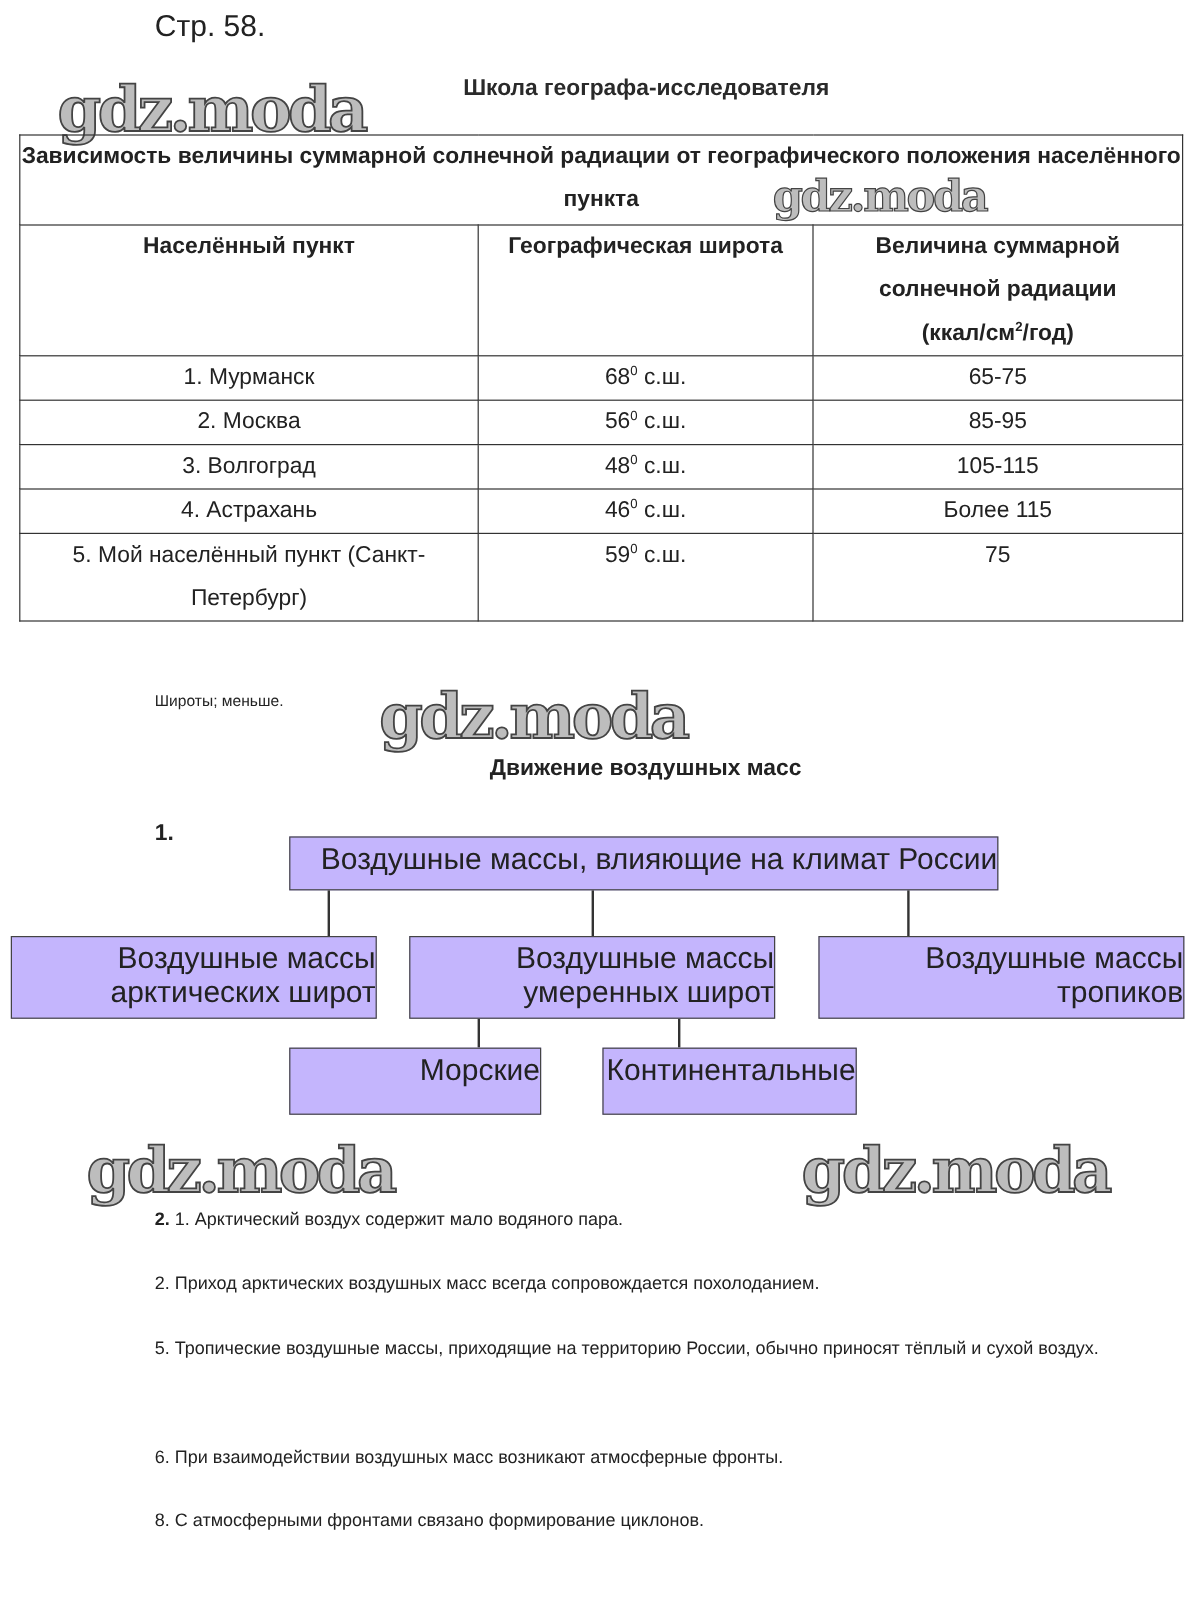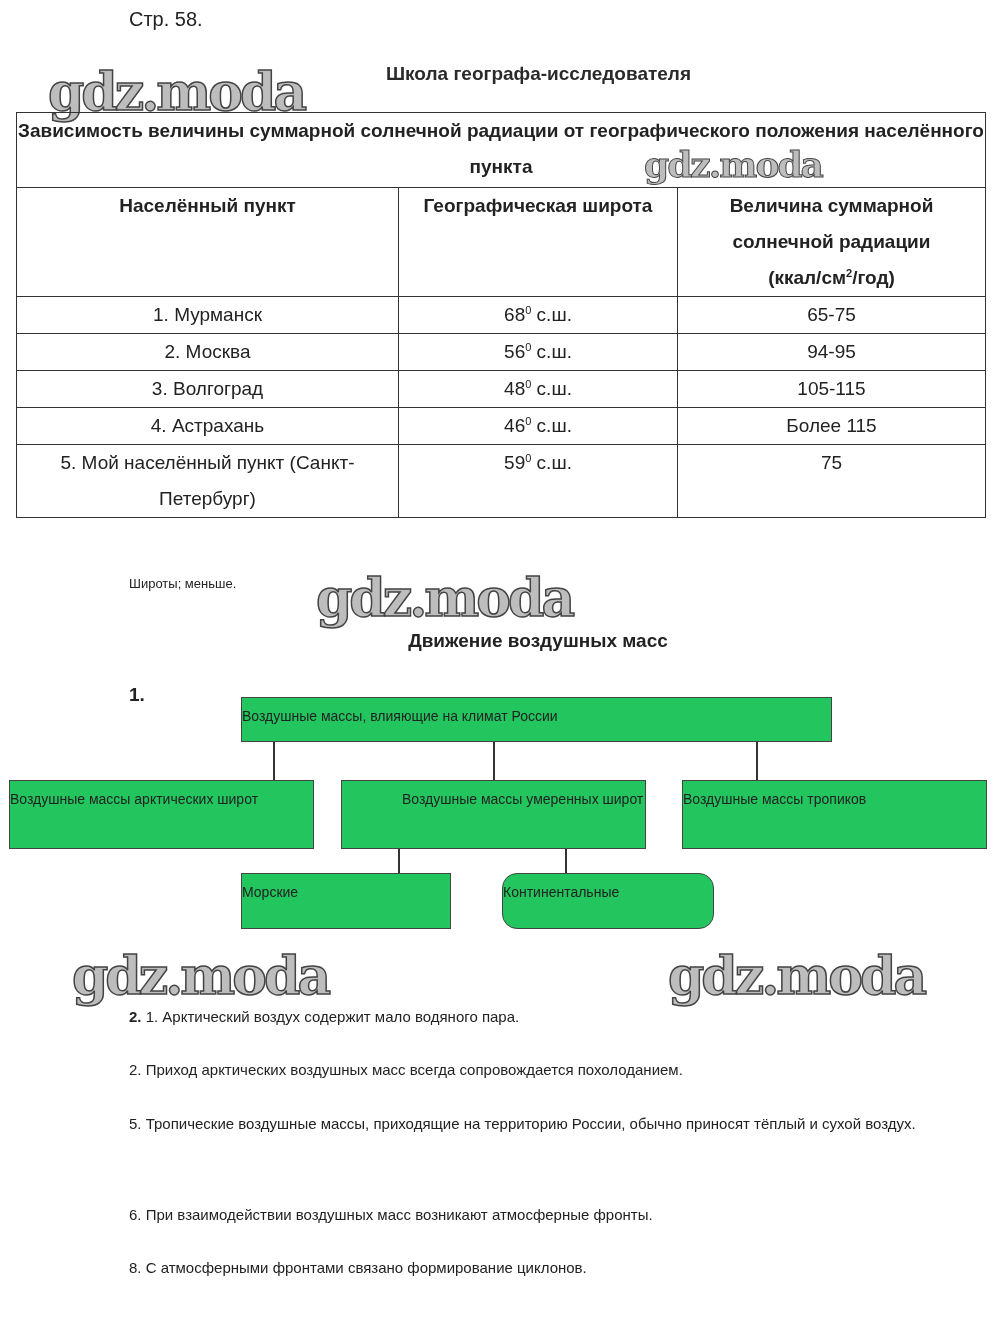--- a/index.html
+++ b/index.html
@@ -1,35 +1,35 @@
 <!DOCTYPE html>
 <html><head>
   <meta charset="utf-8">
   <style>
     html, body { margin: 0; padding: 0; background: #ffffff; }
     body { width: 1000px; height: 1332px; position: relative; overflow: hidden;
            font-family: "Liberation Sans", sans-serif; color: #222; }
     .abs { position: absolute; }
-    .page-ref { left: 129px; top: 8px; font-size: 20px; }
+    .page-ref { left: 129px; top: 8px; font-size: 25px; }
     .school-title { left: 386px; top: 63px; font-size: 19px; font-weight: bold; color: #2a2a2a; }
     .wm { font-family: "DejaVu Serif", serif; font-weight: bold; font-size: 52px; letter-spacing: -3px;
           color: #bdbdbd; -webkit-text-stroke: 1.5px #444; line-height: 1; }
     .wm.small { font-size: 36px; letter-spacing: -2px; -webkit-text-stroke: 1px #444; }
     table.radiation { position: absolute; left: 16px; top: 112px; width: 970px; border-collapse: collapse; font-size: 19px; }
     table.radiation td, table.radiation th { border: 1.5px solid #333; text-align: center; vertical-align: top; padding: 0; }
     .caption-cell { font-weight: bold; line-height: 36px; height: 74px; padding-top: 0; }
     .hdr-cell { font-weight: bold; line-height: 36px; height: 107px; }
     .row-cell { line-height: 36px; height: 36px; }
     .row-cell.tall { height: 72px; text-align: center; }
     sup { font-size: 11px; vertical-align: super; line-height: 0; }
     .answer1 { left: 129px; top: 576px; font-size: 13px; }
     .section-title { left: 0; width: 1076px; top: 630px; text-align: center; font-size: 19px; font-weight: bold; }
     .task-num { left: 129px; top: 684px; font-size: 19px; font-weight: bold; }
-    .box { position: absolute; border: 1.5px solid #444; box-sizing: border-box; text-align: left;
-           font-size: 14px; line-height: 28px; padding-top: 4px; background: #22c55e; }
+    .box { position: absolute; border: 1.5px solid #444; box-sizing: border-box; text-align: right;
+           font-size: 25px; line-height: 28px; padding-top: 4px; background: #c4b5fd; }
     .line { position: absolute; background: #333; }
     .para { position: absolute; left: 129px; width: 800px; font-size: 15px; line-height: 36px; }
   </style>
 </head>
 <body>
 
 <div class="abs page-ref">Стр. 58.</div>
 
 <div class="abs wm" style="left:48px; top:66px;">gdz.moda</div>
 <div class="abs school-title">Школа географа-исследователя</div>
@@ -51,21 +51,21 @@
     </td>
   </tr>
   <tr>
     <td class="row-cell">1. Мурманск</td>
     <td class="row-cell"><span>68</span><sup>0</sup><span> с.ш.</span></td>
     <td class="row-cell">65-75</td>
   </tr>
   <tr>
     <td class="row-cell">2. Москва</td>
     <td class="row-cell"><span>56</span><sup>0</sup><span> с.ш.</span></td>
-    <td class="row-cell">94-95</td>
+    <td class="row-cell">85-95</td>
   </tr>
   <tr>
     <td class="row-cell">3. Волгоград</td>
     <td class="row-cell"><span>48</span><sup>0</sup><span> с.ш.</span></td>
     <td class="row-cell">105-115</td>
   </tr>
   <tr>
     <td class="row-cell">4. Астрахань</td>
     <td class="row-cell"><span>46</span><sup>0</sup><span> с.ш.</span></td>
     <td class="row-cell">Более 115</td>
@@ -92,21 +92,21 @@
 <div class="line" style="left:756px; top:742px; width:1.5px; height:38px;"></div>
 
 <div class="box" style="left:9px; top:780px; width:305px; height:69px;">Воздушные массы арктических широт</div>
 <div class="box" style="left:341px; top:780px; width:305px; height:69px; padding-left:60px; ">Воздушные массы умеренных широт</div>
 <div class="box" style="left:682px; top:780px; width:305px; height:69px;">Воздушные массы тропиков</div>
 
 <div class="line" style="left:398px; top:849px; width:1.5px; height:24px;"></div>
 <div class="line" style="left:565px; top:849px; width:1.5px; height:24px;"></div>
 
 <div class="box" style="left:241px; top:873px; width:210px; height:56px;">Морские</div>
-<div class="box" style="left:502px; top:873px; width:212px; height:56px;border-radius:15px;">Континентальные</div>
+<div class="box" style="left:502px; top:873px; width:212px; height:56px;">Континентальные</div>
 
 <div class="abs wm" style="left:72px; top:950px;">gdz.moda</div>
 <div class="abs wm" style="left:668px; top:950px;">gdz.moda</div>
 
 <div class="para" style="top:999px;"><b>2.</b> <span>1. Арктический воздух содержит мало водяного пара.</span></div>
 <div class="para" style="top:1052px;">2. Приход арктических воздушных масс всегда сопровождается похолоданием.</div>
 <div class="para" style="top:1106px; width:790px;">5. Тропические воздушные массы, приходящие на территорию России, обычно приносят тёплый и сухой воздух.</div>
 <div class="para" style="top:1197px;">6. При взаимодействии воздушных масс возникают атмосферные фронты.</div>
 <div class="para" style="top:1250px;">8. С атмосферными фронтами связано формирование циклонов.</div>
 

